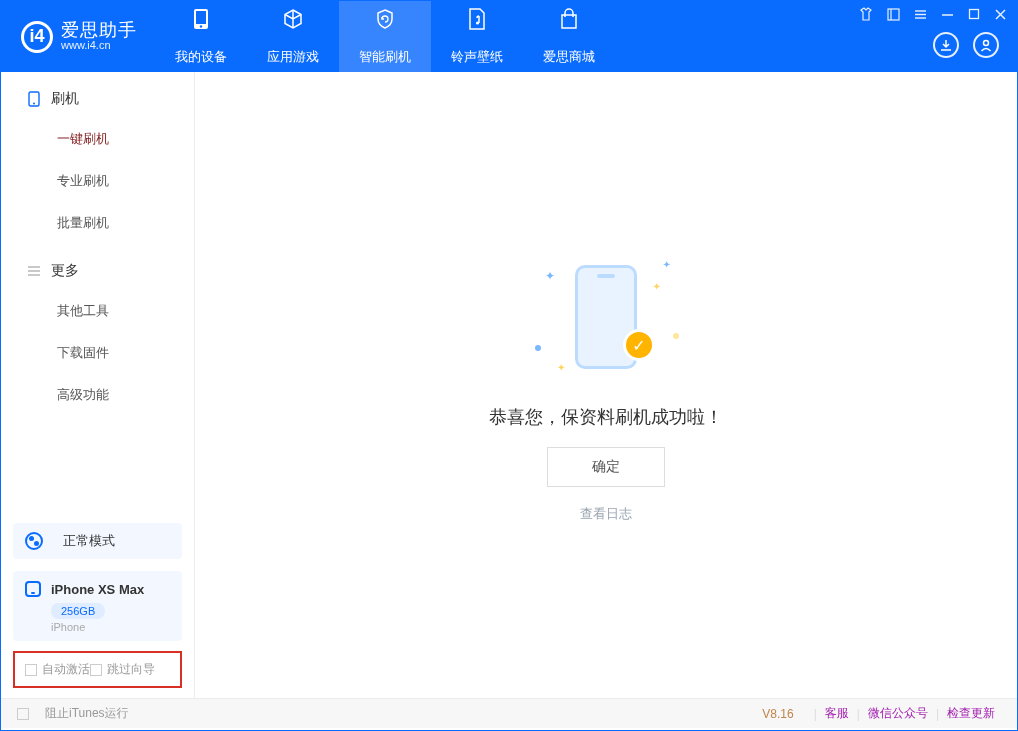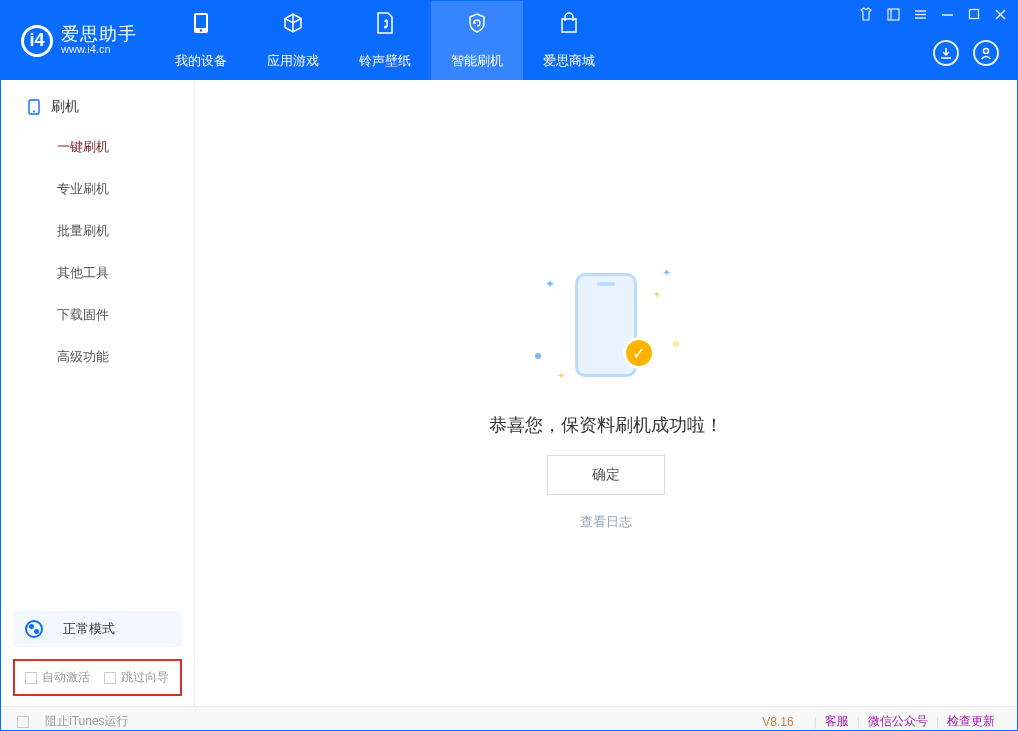--- a/index.html
+++ b/index.html
@@ -1,19 +1,19 @@
 <!DOCTYPE html>
 <html><head>
 <meta charset="utf-8">
 <style>
 * { margin: 0; padding: 0; box-sizing: border-box; font-family: "Microsoft YaHei", "PingFang SC", sans-serif; }
 body { background: #fff; width: 1018px; height: 731px; overflow: hidden; border: 1px solid #0a6bff; }
 
 
-.header { height: 79px; background: #0a6bff; display: flex; align-items: stretch; color: #fff; position: relative; }
+.header { height: 71px; background: #0a6bff; display: flex; align-items: stretch; color: #fff; position: relative; }
 .logo-block { display: flex; align-items: center; padding: 0 18px 0 20px; }
 .logo-icon { width: 32px; height: 32px; border: 3px solid #fff; border-radius: 50%; display:flex; align-items:center; justify-content:center; font-weight:bold; font-size:18px; color:#fff; }
 .logo-text .title { font-size: 18px; font-weight: 500; letter-spacing: 1px; line-height: 1; }
 .logo-text .sub { font-size: 11px; opacity: .9; line-height: 1.2; }
 .logo-text { margin-left:8px; }
 .nav-tabs { display:flex; align-items:stretch; }
 .nav-tab { width: 92px; display:flex; flex-direction:column; align-items:center; justify-content:center; font-size:13px; cursor:pointer; gap:18px; }
 .nav-tab.active { background: rgba(255,255,255,.18); }
 .nav-tab .tab-icon { width:22px; height:22px; display:flex; align-items:center; justify-content:center; }
 .nav-tab svg { fill:#fff; }
@@ -35,21 +35,21 @@
 .mode-row .mode-icon::before, .mode-row .mode-icon::after { content:""; position:absolute; width:5px; height:5px; background:#0a6bff; border-radius:50%; }
 .mode-row .mode-icon::before { top:2px; left:2px; }
 .mode-row .mode-icon::after { bottom:2px; right:2px; }
 .device-card { background:#f3f7ff; border-radius:4px; padding:10px 12px 8px 12px; }
 .device-card .dev-top { display:flex; align-items:center; gap:10px; }
 .device-card .dev-phone-icon { width:16px; height:16px; border:2px solid #0a6bff; border-radius:4px; position:relative; }
 .device-card .dev-phone-icon::after { content:""; position:absolute; width:4px; height:2px; background:#0a6bff; bottom:1px; left:50%; transform:translateX(-50%); border-radius:1px; }
 .device-card .dev-name { font-size:13px; font-weight:600; color:#333; }
 .device-card .dev-badge { display:inline-block; margin:6px 0 2px 26px; font-size:11px; color:#0a6bff; background:#e0ecff; border-radius:10px; padding:2px 10px; }
 .device-card .dev-sub { font-size:11px; color:#aaa; margin-left:26px; }
-.checkbox-row { border:2px solid #d93025; padding:8px 10px; margin-top:10px; display:flex; gap:14px; align-items:center; font-size:12px; color:#999; }
+.checkbox-row { border:2px solid #d93025; padding:8px 10px; margin-top:10px; display:flex; align-items:center; font-size:12px; color:#999; }
 .checkbox-row .cb { display:flex; align-items:center; gap:5px; cursor:pointer; }
 .checkbox-row .box { width:12px; height:12px; border:1px solid #ccc; }
 
 
 .main { flex:1; display:flex; flex-direction:column; align-items:center; justify-content:center; gap:18px; position:relative; }
 .illus { width:150px; height:140px; position:relative; display:flex; align-items:center; justify-content:center; }
 .illus .phone-shape { width:62px; height:104px; border:3px solid #bcdcff; border-radius:10px; background:#e9f3ff; position:relative; }
 .illus .phone-shape::before { content:""; position:absolute; top:6px; left:50%; transform:translateX(-50%); width:18px; height:4px; background:#bcdcff; border-radius:2px; }
 .illus .badge { position:absolute; right:26px; bottom:26px; width:32px; height:32px; border-radius:50%; background:#ffb400; border:3px solid #fff; display:flex; align-items:center; justify-content:center; color:#fff; font-size:16px; }
 .illus .sparkle { position:absolute; color:#ffd35c; font-size:10px; }
@@ -97,39 +97,39 @@
     </div>
     <div class="nav-tab">
       <div class="tab-icon">
           <svg width="22" height="22" viewBox="0 0 22 22">
             <path d="M11 2 L19 6.5 L19 15.5 L11 20 L3 15.5 L3 6.5 Z" fill="none" stroke="#fff" stroke-width="1.5"></path>
             <path d="M11 2 L11 20 M3 6.5 L11 11 L19 6.5" stroke="#fff" stroke-width="1.5" fill="none"></path>
           </svg>
         </div>
       <span>应用游戏</span>
     </div>
+    <div class="nav-tab active">
+      <div class="tab-icon">
+          <svg width="22" height="22" viewBox="0 0 22 22">
+            <path d="M11 2 L18 5 L18 11 Q18 17 11 20 Q4 17 4 11 L4 5 Z" fill="none" stroke="#fff" stroke-width="1.5"></path>
+            <path d="M8 11 A3 3 0 1 1 11 14" stroke="#fff" stroke-width="1.3" fill="none"></path>
+            <path d="M8 9 L8 11 L10 11" stroke="#fff" stroke-width="1.3" fill="none"></path>
+          </svg>
+        </div>
+      <span>智能刷机</span>
+    </div>
     <div class="nav-tab">
       <div class="tab-icon">
           <svg width="20" height="22" viewBox="0 0 20 22">
             <path d="M3 1 L13 1 L17 5 L17 21 L3 21 Z" fill="none" stroke="#fff" stroke-width="1.5"></path>
             <path d="M12 8 L12 15 M12 8 Q10 8 10 10" stroke="#fff" stroke-width="1.5" fill="none"></path>
             <circle cx="10.5" cy="15" r="1.6" fill="#fff"></circle>
           </svg>
         </div>
       <span>铃声壁纸</span>
-    </div>
-    <div class="nav-tab active">
-      <div class="tab-icon">
-          <svg width="22" height="22" viewBox="0 0 22 22">
-            <path d="M11 2 L18 5 L18 11 Q18 17 11 20 Q4 17 4 11 L4 5 Z" fill="none" stroke="#fff" stroke-width="1.5"></path>
-            <path d="M8 11 A3 3 0 1 1 11 14" stroke="#fff" stroke-width="1.3" fill="none"></path>
-            <path d="M8 9 L8 11 L10 11" stroke="#fff" stroke-width="1.3" fill="none"></path>
-          </svg>
-        </div>
-      <span>智能刷机</span>
     </div>
     <div class="nav-tab">
       <div class="tab-icon">
           <svg width="20" height="22" viewBox="0 0 20 22">
             <path d="M3 7 L17 7 L17 20 L3 20 Z" fill="none" stroke="#fff" stroke-width="1.5"></path>
             <path d="M6 9 L6 5 A4 4 0 0 1 14 5 L14 9" fill="none" stroke="#fff" stroke-width="1.5"></path>
           </svg>
         </div>
       <span>爱思商城</span>
     </div>
@@ -194,30 +194,48 @@
             <circle cx="6" cy="12.5" r="1" fill="#0a6bff"></circle>
           </svg>
         </span>
       <span>刷机</span>
     </div>
     <div class="side-items">
       <div class="side-item active">一键刷机</div>
       <div class="side-item">专业刷机</div>
       <div class="side-item">批量刷机</div>
     </div>
+    <div class="side-section-header">
+      <span class="sec-icon">
+          <svg width="14" height="12" viewBox="0 0 14 12">
+            <line x1="1" y1="2" x2="13" y2="2" stroke="#bbb" stroke-width="1.6"></line>
+            <line x1="1" y1="6" x2="13" y2="6" stroke="#bbb" stroke-width="1.6"></line>
+            <line x1="1" y1="10" x2="13" y2="10" stroke="#bbb" stroke-width="1.6"></line>
+          </svg>
+        </span>
+      <span>更多</span>
+    </div>
     <div class="side-items">
       <div class="side-item">其他工具</div>
       <div class="side-item">下载固件</div>
       <div class="side-item">高级功能</div>
     </div>
 
     <div class="sidebar-bottom">
       <div class="mode-row">
         <span class="mode-icon"></span>
         <span>正常模式</span>
+      </div>
+      <div class="device-card">
+        <div class="dev-top">
+          <span class="dev-phone-icon"></span>
+          <span class="dev-name">iPhone XS Max</span>
+        </div>
+        <span class="dev-badge">256GB</span>
+        <div class="dev-sub">iPhone</div>
       </div>
       <div class="checkbox-row">
         <label class="cb">
           <span class="box"></span>
           <span>自动激活</span>
         </label>
         <label class="cb">
           <span class="box"></span>
           <span>跳过向导</span>
         </label>

